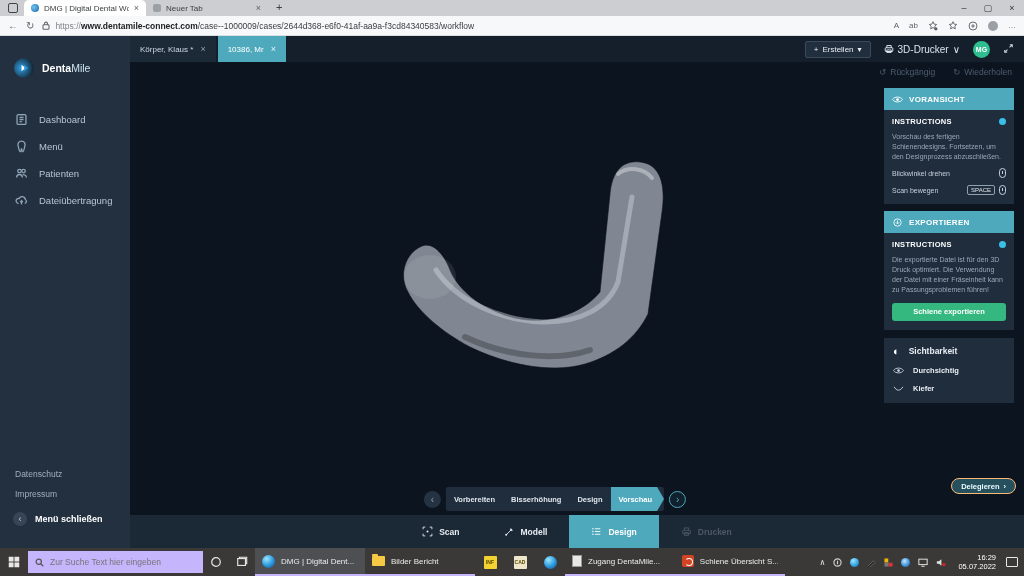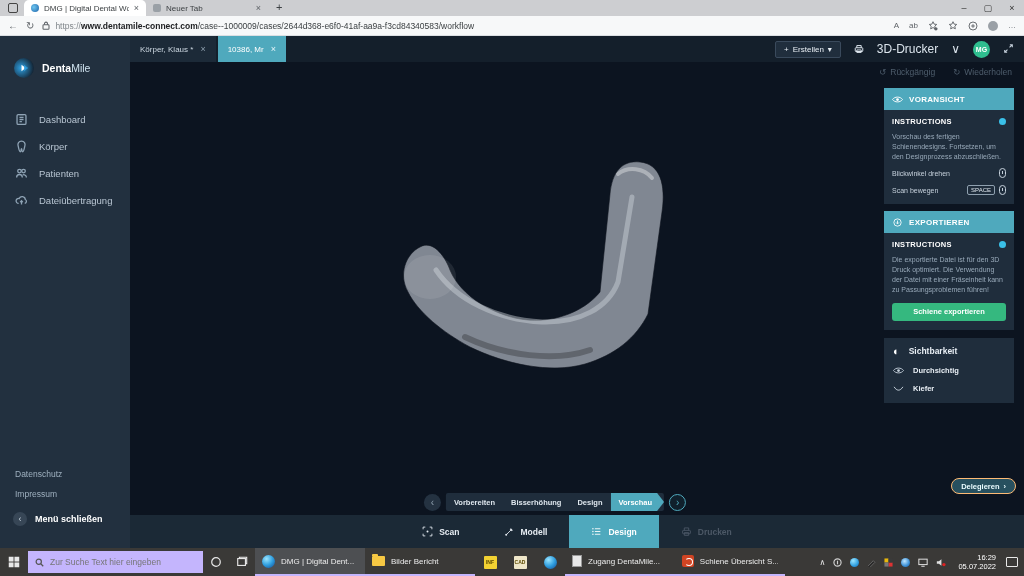--- a/index.html
+++ b/index.html
@@ -46,21 +46,21 @@
   .sb-close .lbl { font-size:9px; font-weight:bold; color:#fff; }
 
   .main { flex:1; display:flex; flex-direction:column; position:relative; }
   .casebar { height:26px; background:#141f2b; display:flex; align-items:stretch; }
   .casetab { display:flex; align-items:center; gap:7px; padding:0 10px; font-size:8px; color:#cdd8e2; background:#1c2a38; margin-right:2px; }
   .casetab .x { color:#8fa0af; font-size:9px; }
   .casetab.active { background:#4fa9bd; color:#fff; }
   .casetab.active .x { color:#e6f6fa; }
   .casebar-right { margin-left:auto; display:flex; align-items:center; gap:13px; padding-right:10px; }
   .btn-create { display:flex; align-items:center; gap:4px; border:1px solid #3a4a5c; background:#202e3d; color:#e8eef4; font-size:8px; padding:3px 8px; border-radius:2px; }
-  .hdr-printer { display:flex; align-items:center; gap:13px; color:#dbe4ec; font-size:12px;text-align:right; }
+  .hdr-printer { display:flex; align-items:center; gap:4px; color:#dbe4ec; font-size:10px;text-align:right; }
   .hdr-printer svg { width:10px; height:10px; stroke:#dbe4ec; fill:none; stroke-width:1.6; }
   .avatar-mg { width:17px; height:17px; border-radius:50%; background:#2fbe8f; color:#fff; font-size:7px; font-weight:bold; display:flex; align-items:center; justify-content:center; }
   .expand svg { width:11px; height:11px; stroke:#c6d1dc; fill:none; stroke-width:1.6; }
 
   .viewport { flex:1; position:relative; background:#0c1420; overflow:hidden; }
   .history { position:absolute; top:5px; right:12px; display:flex; gap:18px; }
   .hist-item { display:flex; align-items:center; gap:4px; font-size:8.5px; color:#4e5d6c; }
 
   .model { position:absolute; left:240px; top:80px; }
 
@@ -86,21 +86,21 @@
   .visrow:first-child { margin-top:0; }
   .visrow .t { font-size:7.5px; font-weight:bold; color:#e8eef4; }
   .visrow .hd { font-size:8.5px; }
   .visrow svg { width:11px; height:9px; }
   .halfmoon { font-size:11px; color:#fff; line-height:11px; }
 
   
   .stepsbar { position:absolute; bottom:37px; left:50%; transform:translateX(-50%); margin-left:-22px; display:flex; align-items:center; gap:5px; }
   .stepcirc { width:17px; height:17px; border-radius:50%; background:#243241; color:#8fa0af; font-size:10px; display:flex; align-items:center; justify-content:center; }
   .stepcirc.next { background:#10202c; border:1.5px solid #4fa9bd; color:#4fa9bd; }
-  .steps { display:flex; background:#1f2d3c; border-radius:2px; height:18px; align-items:stretch; }
+  .steps { display:flex; background:#1f2d3c; border-radius:2px; height:24px; align-items:stretch; }
   .step { display:flex; align-items:center; padding:0 8px; font-size:7.5px; font-weight:bold; color:#dfe7ee; }
   .step.active { background:#4fa9bd; color:#fff; padding-right:12px; clip-path:polygon(0 0, calc(100% - 7px) 0, 100% 50%, calc(100% - 7px) 100%, 0 100%); }
 
   .delegate { position:absolute; right:8px; bottom:54px; display:flex; align-items:center; gap:4px; height:16px; padding:0 9px; border:1px solid #fdba74; border-radius:9px; background:rgba(79,169,189,.4); color:#eafcff; font-size:7.5px; font-weight:bold; }
 
   
   .btoolbar { position:absolute; bottom:0; left:0; width:100%; height:33px; background:#1b2936; display:flex; align-items:stretch; justify-content:center; }
   .tbtn { display:flex; align-items:center; gap:6px; padding:0 22px; font-size:8.5px; font-weight:bold; color:#e6ecf2; }
   .tbtn svg { width:11px; height:11px; stroke:currentColor; fill:none; stroke-width:1.6; }
   .tbtn.active { background:#4fa9bd; color:#fff; }
@@ -201,21 +201,21 @@
           <svg viewBox="0 0 16 16">
               <rect x="2.5" y="2" width="11" height="12" rx="1.5"></rect>
               <path d="M5.5 2 h5 M5.5 5.5 h5 M5.5 8 h5 M5.5 10.5 h3"></path>
             </svg>
           <span>Dashboard</span>
         </div>
         <div class="navitem">
           <svg viewBox="0 0 16 16">
               <path d="M8 1.5 C4.5 1.5 3 4 3.8 7 C4.5 9.7 5 14.5 6.5 14.5 C8 14.5 7.2 10.5 8 10.5 C8.8 10.5 8 14.5 9.5 14.5 C11 14.5 11.5 9.7 12.2 7 C13 4 11.5 1.5 8 1.5 Z"></path>
             </svg>
-          <span>Körper</span>
+          <span>Menü</span>
         </div>
         <div class="navitem">
           <svg viewBox="0 0 16 16">
               <circle cx="5.5" cy="5" r="2.2"></circle>
               <circle cx="10.5" cy="5" r="2.2"></circle>
               <path d="M2 13 c0-2.5 2-3.8 3.5-3.8 c1.5 0 3.5 1.3 3.5 3.8 M9.5 9.4 c2 0 4.5 1.1 4.5 3.6"></path>
             </svg>
           <span>Patienten</span>
         </div>
         <div class="navitem">

